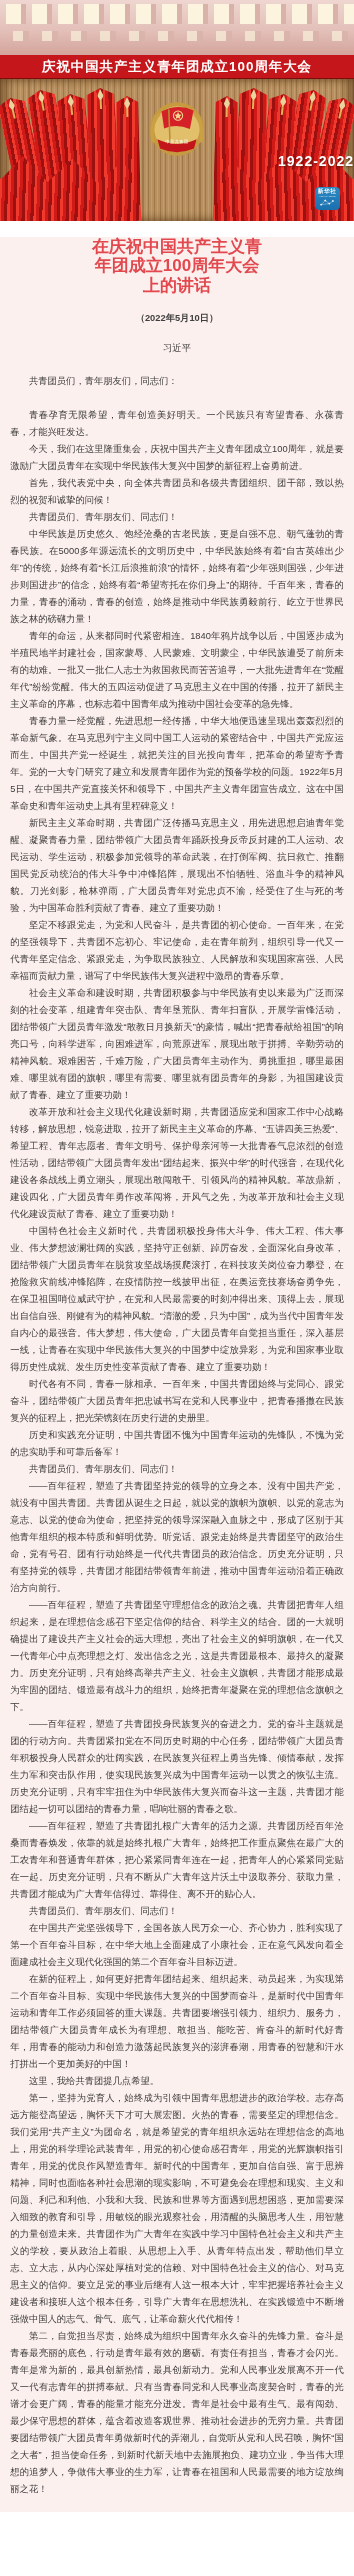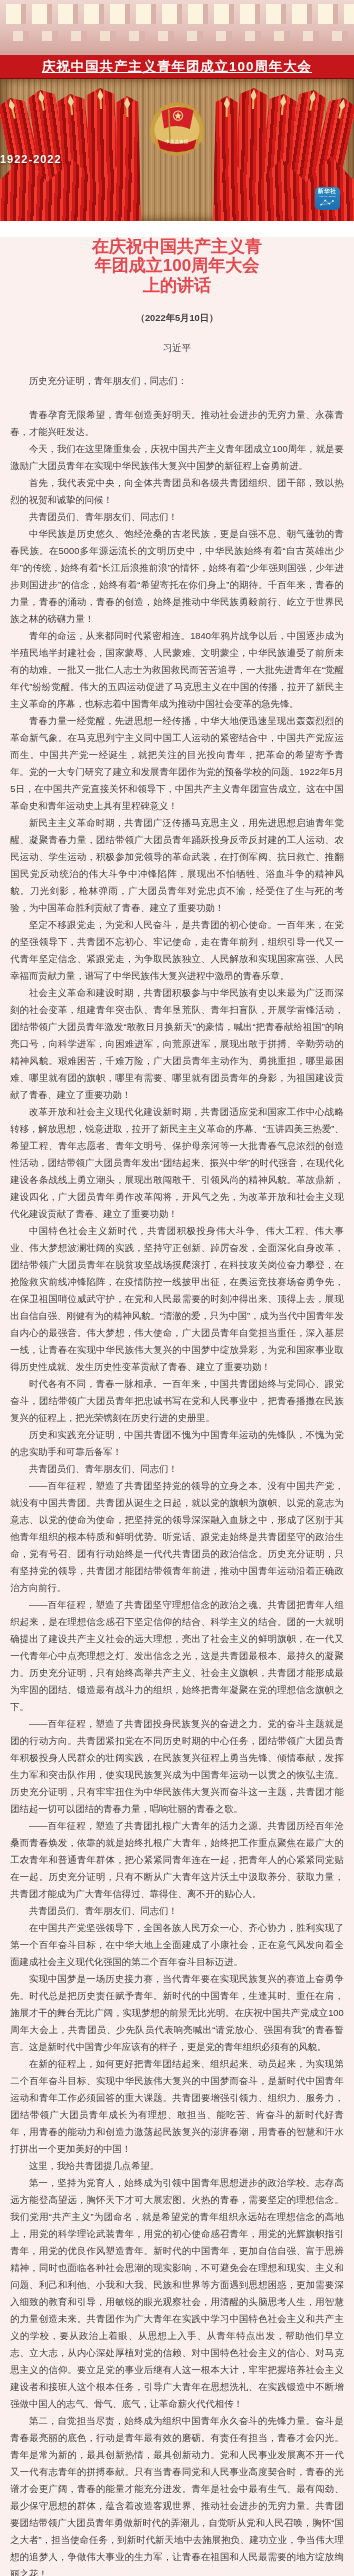--- a/index.html
+++ b/index.html
@@ -10,21 +10,21 @@
   .hero{position:relative;width:354px;height:221px;overflow:hidden;background:#b8905f;}
   .ceiling{position:absolute;top:0;left:0;right:0;height:55px;
            background:linear-gradient(180deg,#efd6d0 0%,#e3c0b9 55%,#d3a49b 100%);}
   .light-row{position:absolute;left:0;right:0;}
   .light-row.r1{top:4.1px;height:19.6px;
     background:repeating-linear-gradient(90deg,transparent 0 6.2px,#fdf4e0 6.2px 20.6px,#d9b2aa 20.6px 26px);}
   .light-row.r2{top:31px;height:10.3px;opacity:.8;
     background:repeating-linear-gradient(90deg,transparent 0 13.4px,#f7ead6 13.4px 23px,#d9b2aa 23px 29px);}
   .banner{position:absolute;top:55px;left:0;right:0;height:23px;background:#c5161b;
           border-bottom:1.5px solid #7d0d0c;display:flex;align-items:center;justify-content:center;}
-  .banner span{color:#ffffff;font-weight:bold;font-size:13.4px;letter-spacing:1px;white-space:nowrap;text-decoration:underline;}
+  .banner span{color:#ffffff;font-weight:bold;font-size:13.4px;letter-spacing:1px;white-space:nowrap;}
   .wall{position:absolute;top:79px;left:0;right:0;bottom:0;background:#b8905f;
     background-image:repeating-linear-gradient(90deg,rgba(90,58,24,.28) 0 1px,transparent 1px 3.1px,rgba(255,245,225,.12) 3.1px 4.1px,transparent 4.1px 5.7px);
     box-shadow:inset 7.2px 0 9.3px rgba(70,40,10,.45), inset -7.2px 0 9.3px rgba(70,40,10,.45);}
 
   .flags{position:absolute;top:-3.1px;width:155px;height:145px;}
   .flags-l{left:-7.2px;}
   .flags-r{right:-7.2px;transform:scaleX(-1);}
   .flag,.drape-base{background-image:repeating-linear-gradient(92deg,#ef3a2d 0 2.6px,#cf1a17 2.6px 5.7px,#9c100f 5.7px 8.8px);}
   .flag{position:absolute;bottom:0;width:30px;transform-origin:50% 0;
         clip-path:polygon(50% 0%,96% 5%,100% 100%,0% 100%,4% 5%);}
@@ -34,22 +34,22 @@
   .f1{left:2.1px;top:21.6px;height:123px;transform:rotate(-13deg);}
   .f2{left:32px;top:14.4px;height:130px;transform:rotate(-10deg);}
   .f3{left:62px;top:18.5px;height:126px;transform:rotate(-6deg);}
   .f4{left:92px;top:12.4px;height:132px;transform:rotate(-3deg);}
   .f5{left:122px;top:19.6px;height:125px;width:24px;transform:rotate(-1deg);}
   .drape-base{position:absolute;left:-10.3px;bottom:0;width:155px;height:72px;
         clip-path:polygon(0 18%,12% 42%,26% 10%,42% 46%,58% 14%,74% 48%,90% 18%,100% 42%,100% 100%,0 100%);}
 
   .emblem{position:absolute;left:50%;top:15.5px;width:62px;height:67px;margin-left:-31px;}
   .emblem-text{position:absolute;left:0;right:0;top:44px;text-align:center;color:#fff;font-size:4.1px;letter-spacing:0.5px;}
-  .years{position:absolute;left:0;right:0;top:74px;text-align:left;color:#ffffff;font-weight:bold;
-         font-size:11px;letter-spacing:1px;text-shadow:0 1px 2.1px rgba(60,20,5,.5);}
+  .years{position:absolute;left:0;right:0;top:74px;text-align:right;color:#ffffff;font-weight:bold;
+         font-size:14px;letter-spacing:1px;text-shadow:0 1px 2.1px rgba(60,20,5,.5);}
 
   .xinhua{position:absolute;top:187px;right:14.4px;width:25px;height:23px;border-radius:4.6px;
           background:linear-gradient(180deg,#2b8ac4,#1b6fae);color:#fff;text-align:center;overflow:hidden;}
   .xh-cn{font-size:5.7px;font-weight:bold;letter-spacing:0.5px;margin-top:2.1px;line-height:5.7px;}
   .xh-en{font-size:2.6px;line-height:3.1px;transform:scale(.9);color:#cfe6f4;}
   .xh-net{display:block;margin:1px auto 0;}
 
   
   .article{background:#fcf0ee;padding:0 10.3px 14.4px;}
   .title{max-width:175px;margin:15.5px auto 0;text-align:center;color:#e2484e;
@@ -122,43 +122,42 @@
         </g>
       </svg>
     </div>
   </div>
 
   <main class="article">
     <h1 class="title">在庆祝中国共产主义青年团成立100周年大会上的讲话</h1>
     <p class="date">（2022年5月10日）</p>
     <p class="author">习近平</p>
     <div class="speech">
-      <p class="para">历史充分证明，青年朋友们，同志们：</p>
-        <p class="para">青春孕育无限希望，青年创造美好明天。推动社会进步的无穷力量、永葆青春，才能兴旺发达。</p>
+      <p class="para">共青团员们，青年朋友们，同志们：</p>
+        <p class="para">青春孕育无限希望，青年创造美好明天。一个民族只有寄望青春、永葆青春，才能兴旺发达。</p>
         <p class="para">今天，我们在这里隆重集会，庆祝中国共产主义青年团成立100周年，就是要激励广大团员青年在实现中华民族伟大复兴中国梦的新征程上奋勇前进。</p>
         <p class="para">首先，我代表党中央，向全体共青团员和各级共青团组织、团干部，致以热烈的祝贺和诚挚的问候！</p>
         <p class="para">共青团员们、青年朋友们、同志们！</p>
         <p class="para">中华民族是历史悠久、饱经沧桑的古老民族，更是自强不息、朝气蓬勃的青春民族。在5000多年源远流长的文明历史中，中华民族始终有着“自古英雄出少年”的传统，始终有着“长江后浪推前浪”的情怀，始终有着“少年强则国强，少年进步则国进步”的信念，始终有着“希望寄托在你们身上”的期待。千百年来，青春的力量，青春的涌动，青春的创造，始终是推动中华民族勇毅前行、屹立于世界民族之林的磅礴力量！</p>
         <p class="para">青年的命运，从来都同时代紧密相连。1840年鸦片战争以后，中国逐步成为半殖民地半封建社会，国家蒙辱、人民蒙难、文明蒙尘，中华民族遭受了前所未有的劫难。一批又一批仁人志士为救国救民而苦苦追寻，一大批先进青年在“觉醒年代”纷纷觉醒。伟大的五四运动促进了马克思主义在中国的传播，拉开了新民主主义革命的序幕，也标志着中国青年成为推动中国社会变革的急先锋。</p>
         <p class="para">青春力量一经觉醒，先进思想一经传播，中华大地便迅速呈现出轰轰烈烈的革命新气象。在马克思列宁主义同中国工人运动的紧密结合中，中国共产党应运而生。中国共产党一经诞生，就把关注的目光投向青年，把革命的希望寄予青年。党的一大专门研究了建立和发展青年团作为党的预备学校的问题。1922年5月5日，在中国共产党直接关怀和领导下，中国共产主义青年团宣告成立。这在中国革命史和青年运动史上具有里程碑意义！</p>
         <p class="para">新民主主义革命时期，共青团广泛传播马克思主义，用先进思想启迪青年觉醒、凝聚青春力量，团结带领广大团员青年踊跃投身反帝反封建的工人运动、农民运动、学生运动，积极参加党领导的革命武装，在打倒军阀、抗日救亡、推翻国民党反动统治的伟大斗争中冲锋陷阵，展现出不怕牺牲、浴血斗争的精神风貌。刀光剑影，枪林弹雨，广大团员青年对党忠贞不渝，经受住了生与死的考验，为中国革命胜利贡献了青春、建立了重要功勋！</p>
         <p class="para">坚定不移跟党走，为党和人民奋斗，是共青团的初心使命。一百年来，在党的坚强领导下，共青团不忘初心、牢记使命，走在青年前列，组织引导一代又一代青年坚定信念、紧跟党走，为争取民族独立、人民解放和实现国家富强、人民幸福而贡献力量，谱写了中华民族伟大复兴进程中激昂的青春乐章。</p>
         <p class="para">社会主义革命和建设时期，共青团积极参与中华民族有史以来最为广泛而深刻的社会变革，组建青年突击队、青年垦荒队、青年扫盲队，开展学雷锋活动，团结带领广大团员青年激发“敢教日月换新天”的豪情，喊出“把青春献给祖国”的响亮口号，向科学进军，向困难进军，向荒原进军，展现出敢于拼搏、辛勤劳动的精神风貌。艰难困苦，千难万险，广大团员青年主动作为、勇挑重担，哪里最困难、哪里就有团的旗帜，哪里有需要、哪里就有团员青年的身影，为祖国建设贡献了青春、建立了重要功勋！</p>
         <p class="para">改革开放和社会主义现代化建设新时期，共青团适应党和国家工作中心战略转移，解放思想，锐意进取，拉开了新民主主义革命的序幕、“五讲四美三热爱”、希望工程、青年志愿者、青年文明号、保护母亲河等一大批青春气息浓烈的创造性活动，团结带领广大团员青年发出“团结起来、振兴中华”的时代强音，在现代化建设各条战线上勇立潮头，展现出敢闯敢干、引领风尚的精神风貌。革故鼎新，建设四化，广大团员青年勇作改革闯将，开风气之先，为改革开放和社会主义现代化建设贡献了青春、建立了重要功勋！</p>
         <p class="para">中国特色社会主义新时代，共青团积极投身伟大斗争、伟大工程、伟大事业、伟大梦想波澜壮阔的实践，坚持守正创新、踔厉奋发，全面深化自身改革，团结带领广大团员青年在脱贫攻坚战场摸爬滚打，在科技攻关岗位奋力攀登，在抢险救灾前线冲锋陷阵，在疫情防控一线披甲出征，在奥运竞技赛场奋勇争先，在保卫祖国哨位威武守护，在党和人民最需要的时刻冲得出来、顶得上去，展现出自信自强、刚健有为的精神风貌。“清澈的爱，只为中国”，成为当代中国青年发自内心的最强音。伟大梦想，伟大使命，广大团员青年自觉担当重任，深入基层一线，让青春在实现中华民族伟大复兴的中国梦中绽放异彩，为党和国家事业取得历史性成就、发生历史性变革贡献了青春、建立了重要功勋！</p>
         <p class="para">时代各有不同，青春一脉相承。一百年来，中国共青团始终与党同心、跟党奋斗，团结带领广大团员青年把忠诚书写在党和人民事业中，把青春播撒在民族复兴的征程上，把光荣镌刻在历史行进的史册里。</p>
         <p class="para">历史和实践充分证明，中国共青团不愧为中国青年运动的先锋队，不愧为党的忠实助手和可靠后备军！</p>
         <p class="para">共青团员们、青年朋友们、同志们！</p>
         <p class="para">——百年征程，塑造了共青团坚持党的领导的立身之本。没有中国共产党，就没有中国共青团。共青团从诞生之日起，就以党的旗帜为旗帜、以党的意志为意志、以党的使命为使命，把坚持党的领导深深融入血脉之中，形成了区别于其他青年组织的根本特质和鲜明优势。听党话、跟党走始终是共青团坚守的政治生命，党有号召、团有行动始终是一代代共青团员的政治信念。历史充分证明，只有坚持党的领导，共青团才能团结带领青年前进，推动中国青年运动沿着正确政治方向前行。</p>
         <p class="para">——百年征程，塑造了共青团坚守理想信念的政治之魂。共青团把青年人组织起来，是在理想信念感召下坚定信仰的结合、科学主义的结合。团的一大就明确提出了建设共产主义社会的远大理想，亮出了社会主义的鲜明旗帜，在一代又一代青年心中点亮理想之灯、发出信念之光，这是共青团最根本、最持久的凝聚力。历史充分证明，只有始终高举共产主义、社会主义旗帜，共青团才能形成最为牢固的团结、锻造最有战斗力的组织，始终把青年凝聚在党的理想信念旗帜之下。</p>
         <p class="para">——百年征程，塑造了共青团投身民族复兴的奋进之力。党的奋斗主题就是团的行动方向。共青团紧扣党在不同历史时期的中心任务，团结带领广大团员青年积极投身人民群众的壮阔实践，在民族复兴征程上勇当先锋、倾情奉献，发挥生力军和突击队作用，使实现民族复兴成为中国青年运动一以贯之的恢弘主流。历史充分证明，只有牢牢扭住为中华民族伟大复兴而奋斗这一主题，共青团才能团结起一切可以团结的青春力量，唱响壮丽的青春之歌。</p>
         <p class="para">——百年征程，塑造了共青团扎根广大青年的活力之源。共青团历经百年沧桑而青春焕发，依靠的就是始终扎根广大青年，始终把工作重点聚焦在最广大的工农青年和普通青年群体，把心紧紧同青年连在一起，把青年人的心紧紧同党贴在一起。历史充分证明，只有不断从广大青年这片沃土中汲取养分、获取力量，共青团才能成为广大青年信得过、靠得住、离不开的贴心人。</p>
         <p class="para">共青团员们、青年朋友们、同志们！</p>
         <p class="para">在中国共产党坚强领导下，全国各族人民万众一心、齐心协力，胜利实现了第一个百年奋斗目标，在中华大地上全面建成了小康社会，正在意气风发向着全面建成社会主义现代化强国的第二个百年奋斗目标迈进。</p>
-        <p class="para">实现中国梦是一场历史接力赛，当代青年要在实现民族复兴的赛道上奋勇争先。时代总是把历史责任赋予青年。新时代的中国青年，生逢其时、重任在肩，施展才干的舞台无比广阔，实现梦想的前景无比光明。在庆祝中国共产党成立100周年大会上，共青团员、少先队员代表响亮喊出“请党放心、强国有我”的青春誓言。这是新时代中国青少年应该有的样子，更是党的青年组织必须有的风貌。</p>
         <p class="para">在新的征程上，如何更好把青年团结起来、组织起来、动员起来，为实现第二个百年奋斗目标、实现中华民族伟大复兴的中国梦而奋斗，是新时代中国青年运动和青年工作必须回答的重大课题。共青团要增强引领力、组织力、服务力，团结带领广大团员青年成长为有理想、敢担当、能吃苦、肯奋斗的新时代好青年，用青春的能动力和创造力激荡起民族复兴的澎湃春潮，用青春的智慧和汗水打拼出一个更加美好的中国！</p>
         <p class="para">这里，我给共青团提几点希望。</p>
         <p class="para">第一，坚持为党育人，始终成为引领中国青年思想进步的政治学校。志存高远方能登高望远，胸怀天下才可大展宏图。火热的青春，需要坚定的理想信念。我们党用“共产主义”为团命名，就是希望党的青年组织永远站在理想信念的高地上，用党的科学理论武装青年，用党的初心使命感召青年，用党的光辉旗帜指引青年，用党的优良作风塑造青年。新时代的中国青年，更加自信自强、富于思辨精神，同时也面临各种社会思潮的现实影响，不可避免会在理想和现实、主义和问题、利己和利他、小我和大我、民族和世界等方面遇到思想困惑，更加需要深入细致的教育和引导，用敏锐的眼光观察社会，用清醒的头脑思考人生，用智慧的力量创造未来。共青团作为广大青年在实践中学习中国特色社会主义和共产主义的学校，要从政治上着眼、从思想上入手、从青年特点出发，帮助他们早立志、立大志，从内心深处厚植对党的信赖、对中国特色社会主义的信心、对马克思主义的信仰。要立足党的事业后继有人这一根本大计，牢牢把握培养社会主义建设者和接班人这个根本任务，引导广大青年在思想洗礼、在实践锻造中不断增强做中国人的志气、骨气、底气，让革命薪火代代相传！</p>
         <p class="para">第二，自觉担当尽责，始终成为组织中国青年永久奋斗的先锋力量。奋斗是青春最亮丽的底色，行动是青年最有效的磨砺。有责任有担当，青春才会闪光。青年是常为新的，最具创新热情，最具创新动力。党和人民事业发展离不开一代又一代有志青年的拼搏奉献。只有当青春同党和人民事业高度契合时，青春的光谱才会更广阔，青春的能量才能充分迸发。青年是社会中最有生气、最有闯劲、最少保守思想的群体，蕴含着改造客观世界、推动社会进步的无穷力量。共青团要团结带领广大团员青年勇做新时代的弄潮儿，自觉听从党和人民召唤，胸怀“国之大者”，担当使命任务，到新时代新天地中去施展抱负、建功立业，争当伟大理想的追梦人，争做伟大事业的生力军，让青春在祖国和人民最需要的地方绽放绚丽之花！</p>
     </div>
   </main>
 
 </div>
 
 

